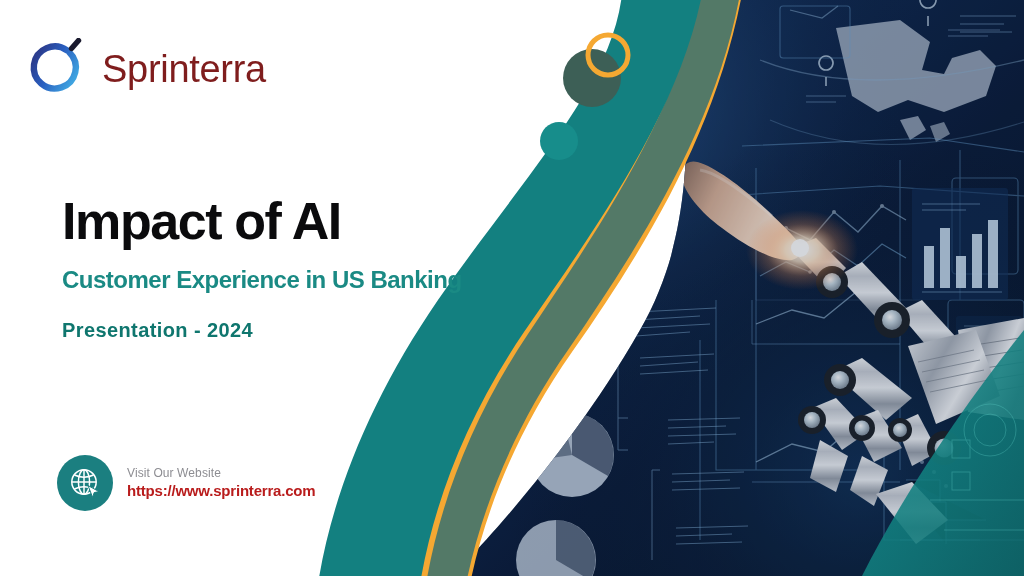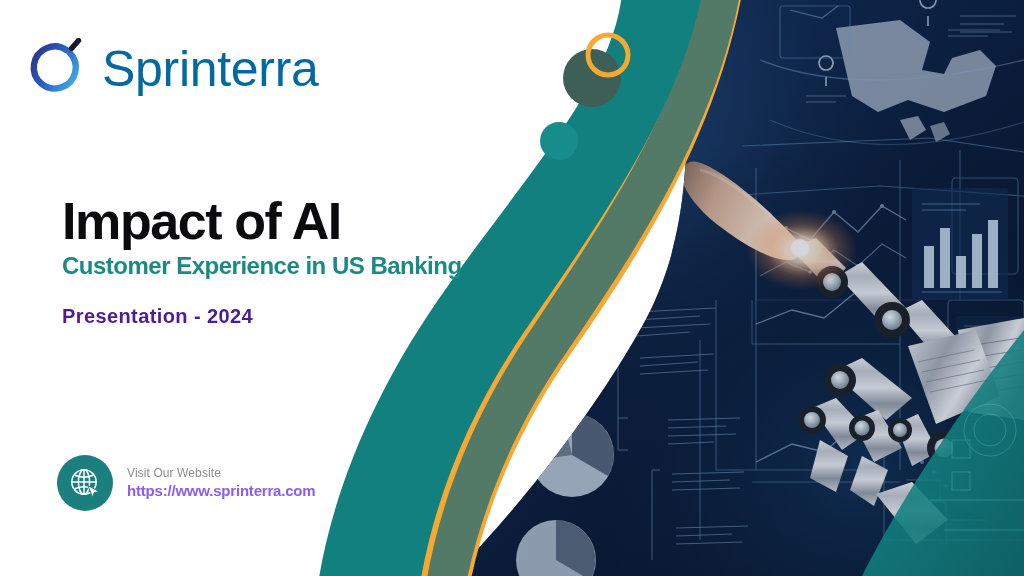--- a/index.html
+++ b/index.html
@@ -16,61 +16,61 @@
     overflow:hidden;
   }
 
   
   .logo-block {
     position:absolute; left:26px; top:38px;
     display:flex; align-items:center; gap:14px;
   }
   .logo-mark { width:62px; height:62px; display:block; }
   .logo-word {
-    font-size:50px; font-weight:400; color:#0369a1;
+    font-size:38px; font-weight:400; color:#7f1d1d;
     letter-spacing:-0.3px; line-height:1;
     font-family:"Liberation Sans", sans-serif;
   }
 
   .title-block { position:absolute; left:62px; top:192px; }
   .title-main {
     font-size:52px; font-weight:bold; color:#0b0b0d;
     letter-spacing:-1.4px; line-height:1.12;
     font-family:"Liberation Sans", sans-serif;
   }
   .title-sub {
-    margin-top:2px;
+    margin-top:16px;
     font-size:24px; font-weight:bold; color:#1a8a84;
     letter-spacing:-0.5px; line-height:1.2;
     font-family:"Liberation Sans", sans-serif;
   }
   .title-meta {
     margin-top:24px;
-    font-size:20px; font-weight:bold; color:#4c1d95;
+    font-size:20px; font-weight:bold; color:#0f766e;
     letter-spacing:0.4px;
     font-family:"Liberation Sans", sans-serif;
   }
 
   
   .site-block {
     position:absolute; left:57px; top:455px;
     display:flex; align-items:center; gap:14px;
   }
   .site-badge {
     width:56px; height:56px; border-radius:50%;
     background:#1b7f80; flex:0 0 auto;
     display:flex; align-items:center; justify-content:center;
   }
   .site-text { display:flex; flex-direction:column; justify-content:space-between; }
   .site-label {
     font-size:12px; font-weight:400; color:#8d8d92;
     letter-spacing:0.1px; line-height:1.35;
   }
   .site-url {
-    font-size:15px; font-weight:bold; color:#8b5cf6;
+    font-size:15px; font-weight:bold; color:#b91c1c;
     letter-spacing:-0.2px; line-height:1.3;
   }
 
   
   .art { position:absolute; left:0; top:0; width:1024px; height:576px; }
 </style>
 </head>
 <body>
 
 <div class="slide">

